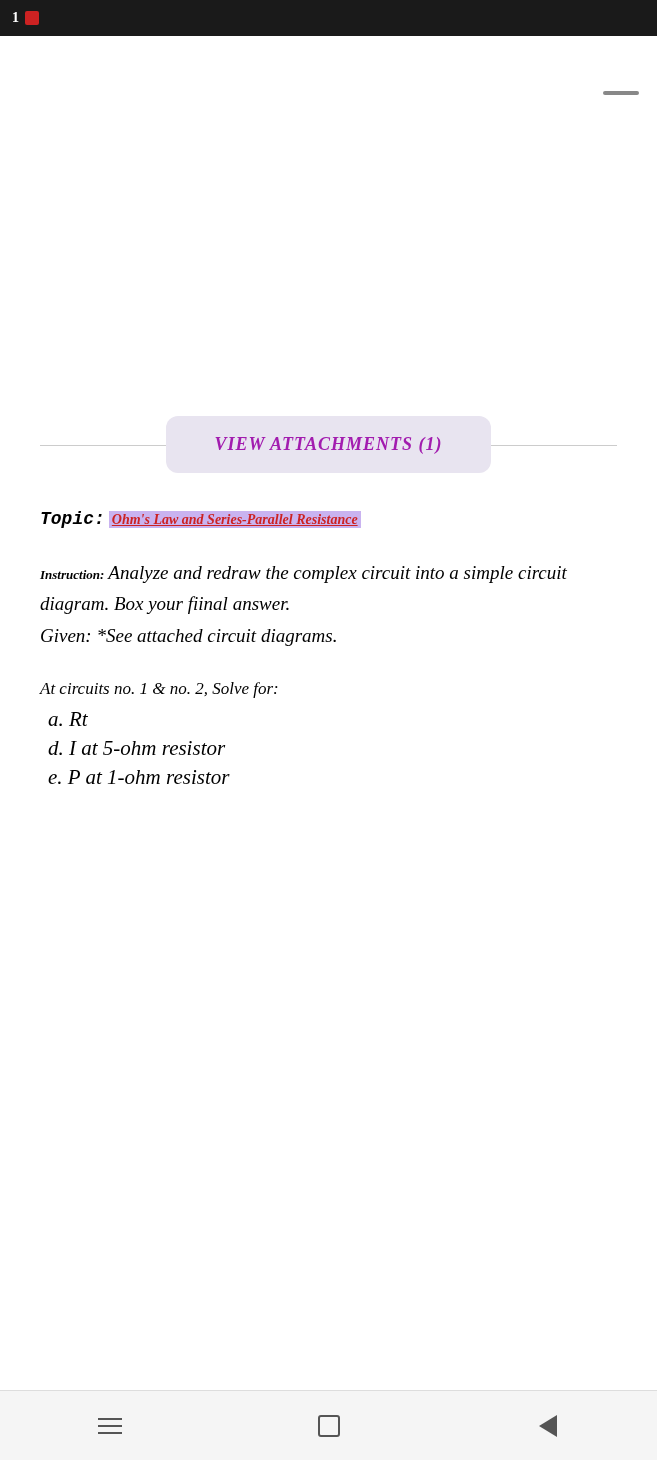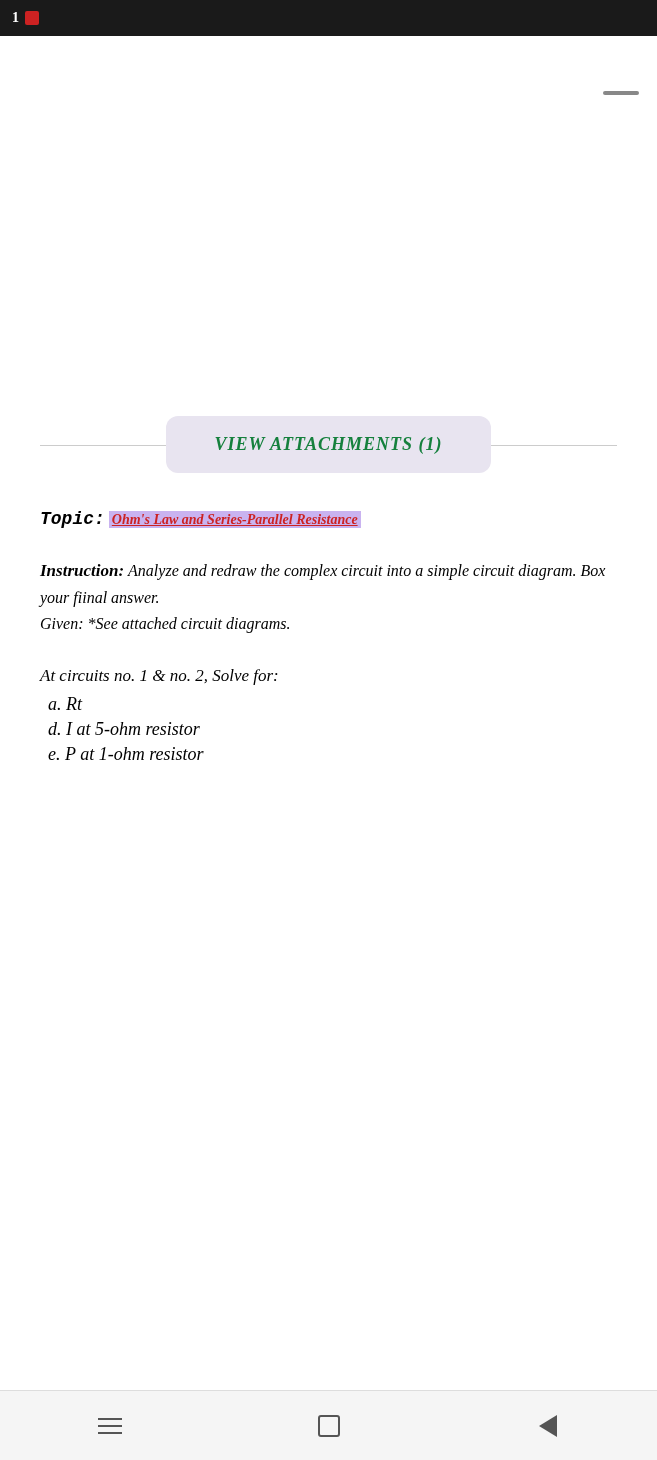--- a/index.html
+++ b/index.html
@@ -66,21 +66,21 @@
 
     .attachment-button {
       background-color: #e8e4f0;
       border: none;
       border-radius: 12px;
       padding: 18px 48px;
       font-size: 18px;
       font-style: italic;
       font-weight: bold;
       letter-spacing: 1px;
-      color: #15803d;
+      color: #a21caf;
       cursor: pointer;
       position: relative;
       z-index: 1;
       font-family: Georgia, serif;
     }
 
     .topic-section {
       margin-bottom: 28px;
     }
 
@@ -101,28 +101,28 @@
       background-color: #c9b3f0;
       padding: 1px 3px;
     }
 
     .instruction-section {
       margin-bottom: 28px;
       line-height: 1.65;
     }
 
     .instruction-label {
-      font-size: 17px;
+      font-size: 13px;
       font-style: italic;
       font-weight: bold;
       color: #000000;
     }
 
     .instruction-text {
-      font-size: 16px;
+      font-size: 19px;
       font-style: italic;
       color: #000000;
     }
 
     .solve-section {
       margin-bottom: 3px;
     }
 
     .solve-heading {
       font-size: 17px;
@@ -130,21 +130,21 @@
       color: #000000;
       margin-bottom: 8px;
     }
 
     .solve-list {
       list-style: none;
       padding: 0;
     }
 
     .solve-list li {
-      font-size: 18px;
+      font-size: 21px;
       font-style: italic;
       color: #000000;
       margin-bottom: 4px;
       padding-left: 8px;
     }
 
     .bottom-nav {
       position: fixed;
       bottom: 0;
       left: 0;

